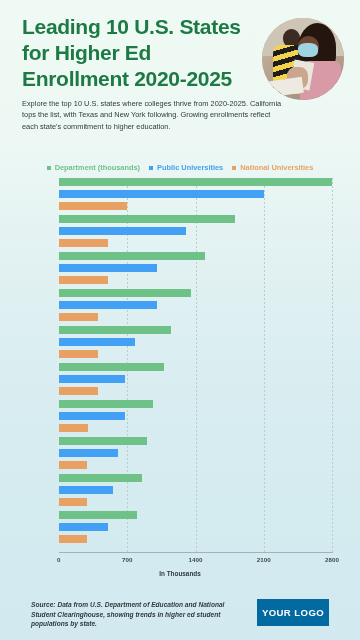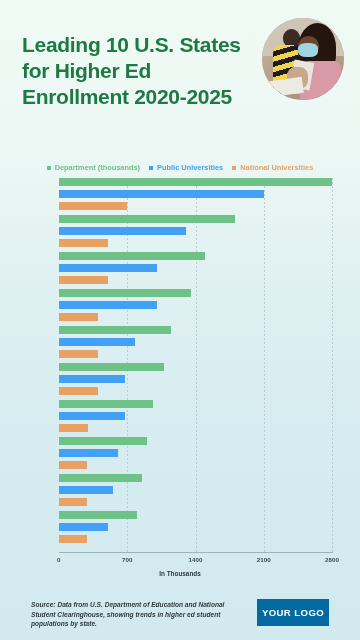--- a/index.html
+++ b/index.html
@@ -10,21 +10,20 @@
     position:relative;
   }
   .page{position:relative;width:360px;height:640px;}
 
   
   .header{position:absolute;left:0;top:0;width:360px;height:140px;}
   .title{
     position:absolute;left:22px;top:14px;width:230px;
     color:#1d7a45;font-size:21px;line-height:26px;font-weight:bold;
     letter-spacing:-.3px;
-    margin-top:18px;
   }
   .subtitle{
     position:absolute;left:22px;top:98px;width:262px;
     color:#2f3b38;font-size:7.4px;line-height:11.4px;
   }
   .avatar{
     position:absolute;left:262px;top:18px;width:82px;height:82px;border-radius:50%;
     overflow:hidden;background:#c9b9a6;
   }
   .avatar .sky{position:absolute;inset:0;background:linear-gradient(160deg,#cfc2b2 0%,#bda893 40%,#9f8b78 100%);}
@@ -71,20 +70,21 @@
     display:flex;align-items:center;justify-content:center;}
   .logo span{color:#fff;font-size:9.6px;font-weight:bold;letter-spacing:.4px;}
 </style>
 </head>
 <body>
 
 <div class="page">
 
   <div class="header">
     <div class="title">Leading 10 U.S. States for Higher Ed Enrollment 2020-2025</div>
+    <div class="subtitle">Explore the top 10 U.S. states where colleges thrive from 2020-2025. California tops the list, with Texas and New York following. Growing enrollments reflect each state's commitment to higher education.</div>
     <div class="avatar">
       <div class="sky"></div>
       <div class="av-wall"></div>
       <div class="av-p1-head"></div>
       <div class="av-p1-body"></div>
       <div class="av-p2-hair"></div>
       <div class="av-p2-face"></div>
       <div class="av-mask"></div>
       <div class="av-p2-body"></div>
       <div class="av-book"></div>

